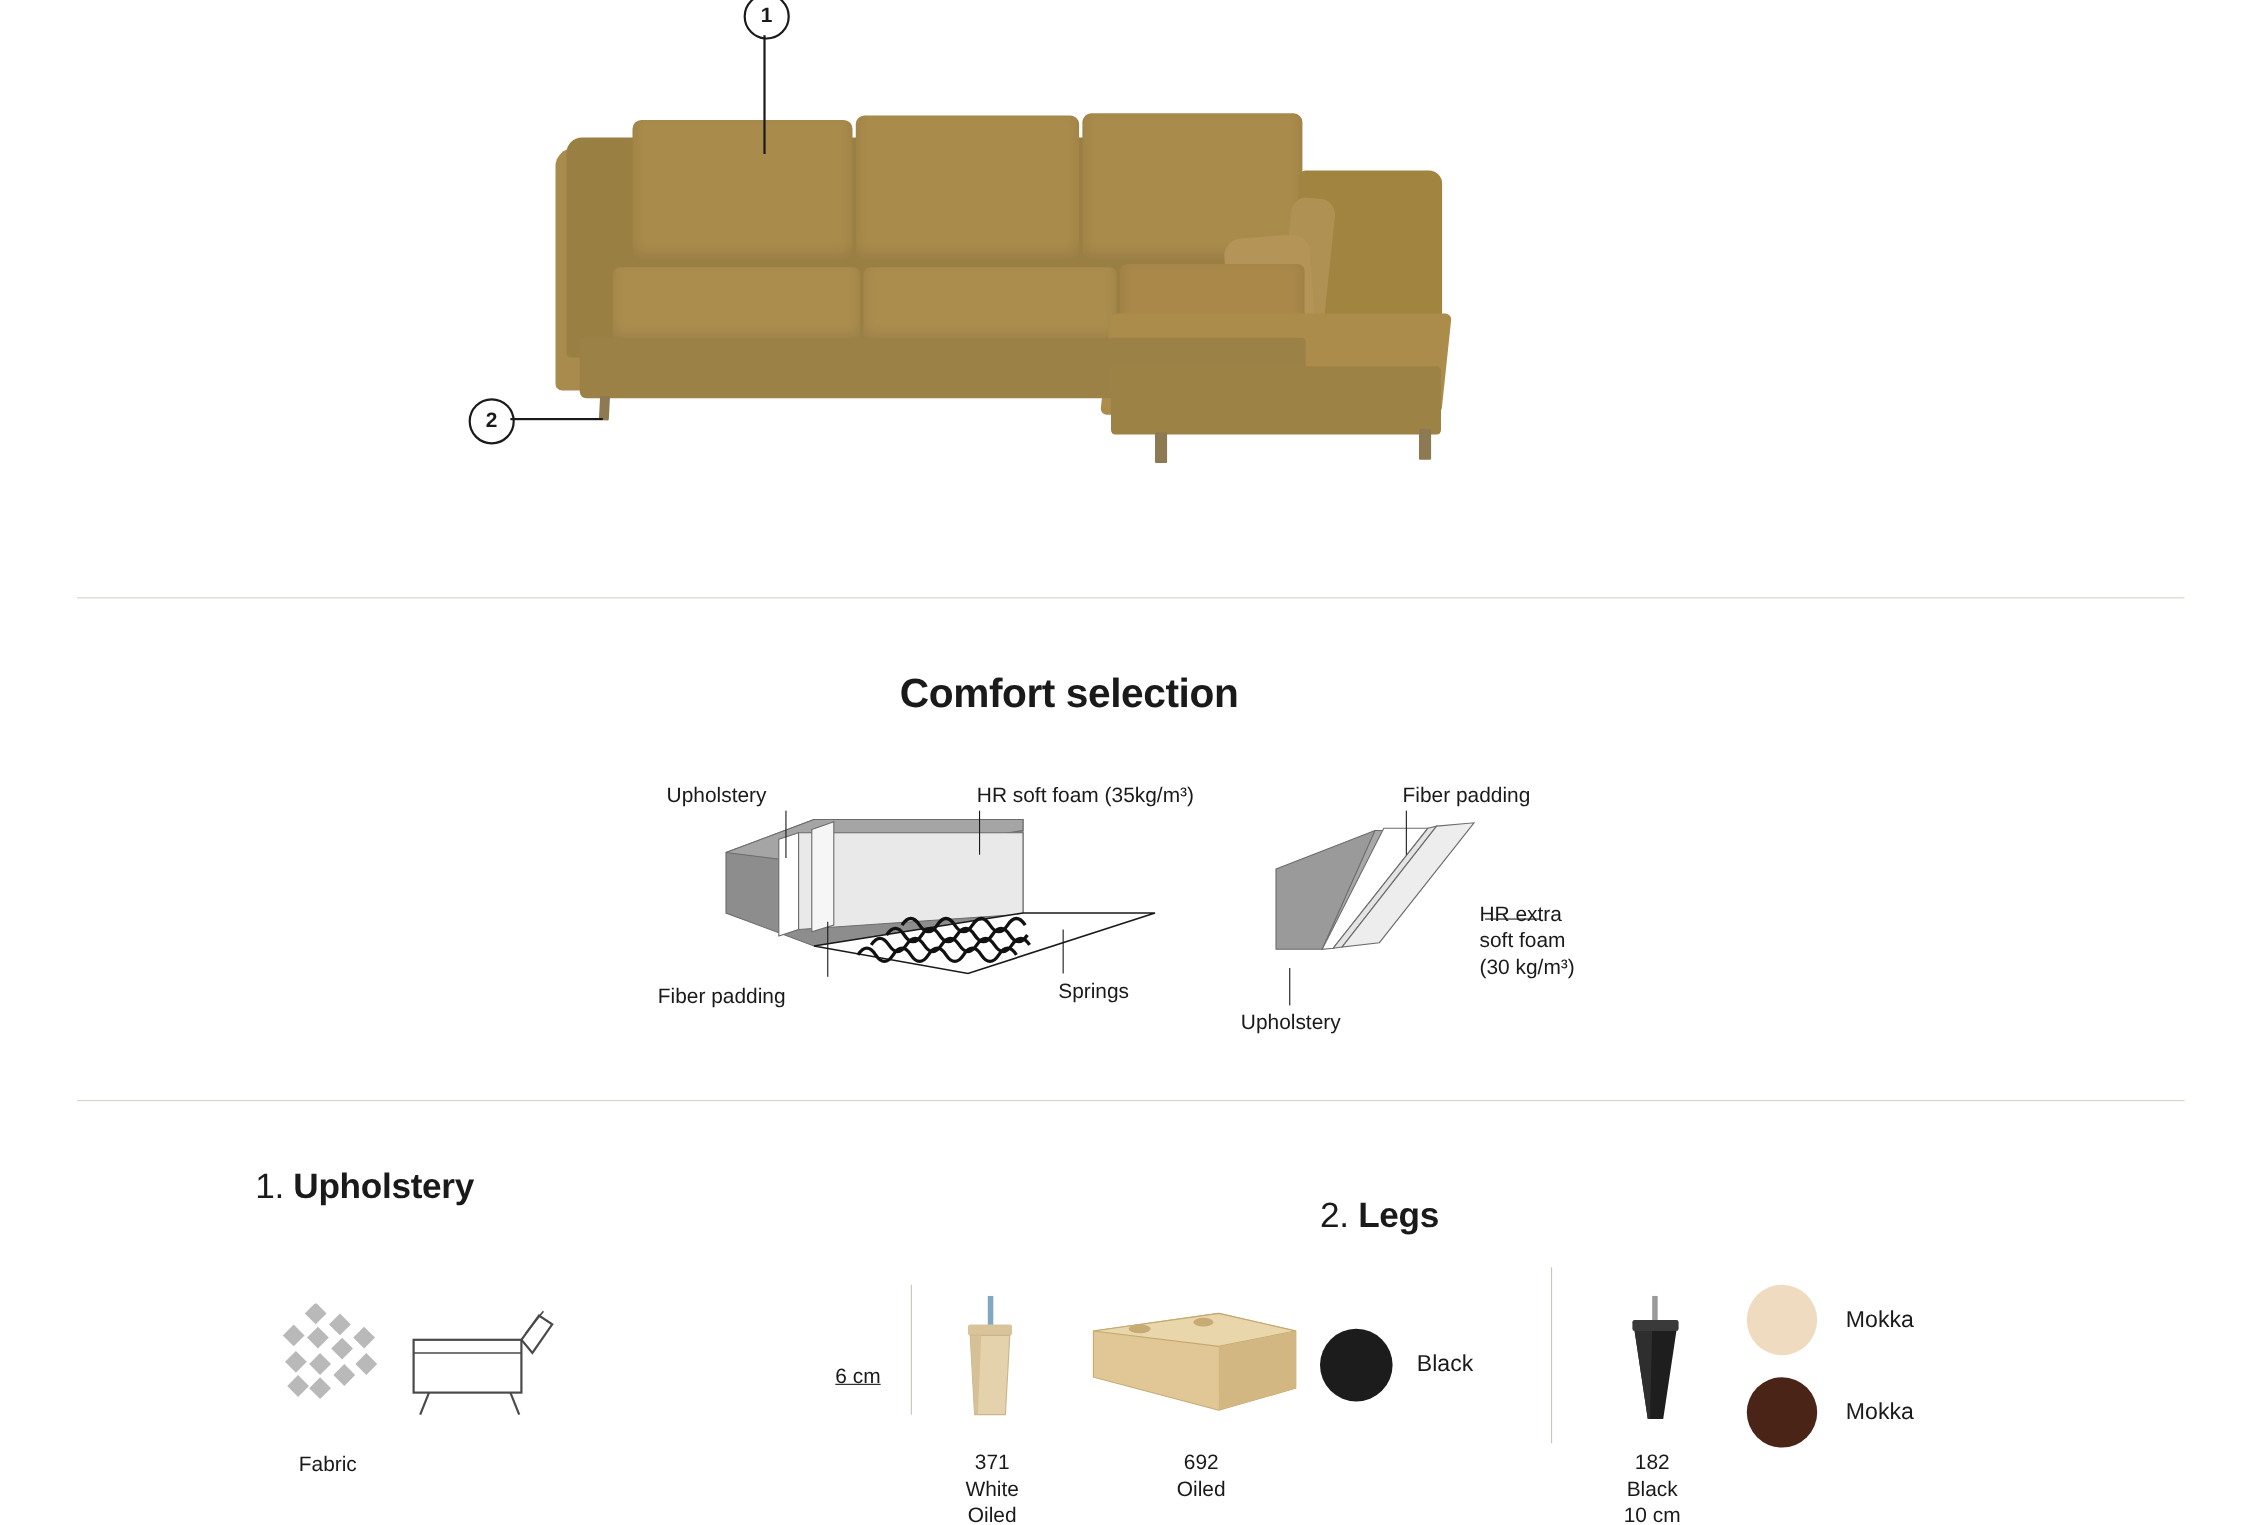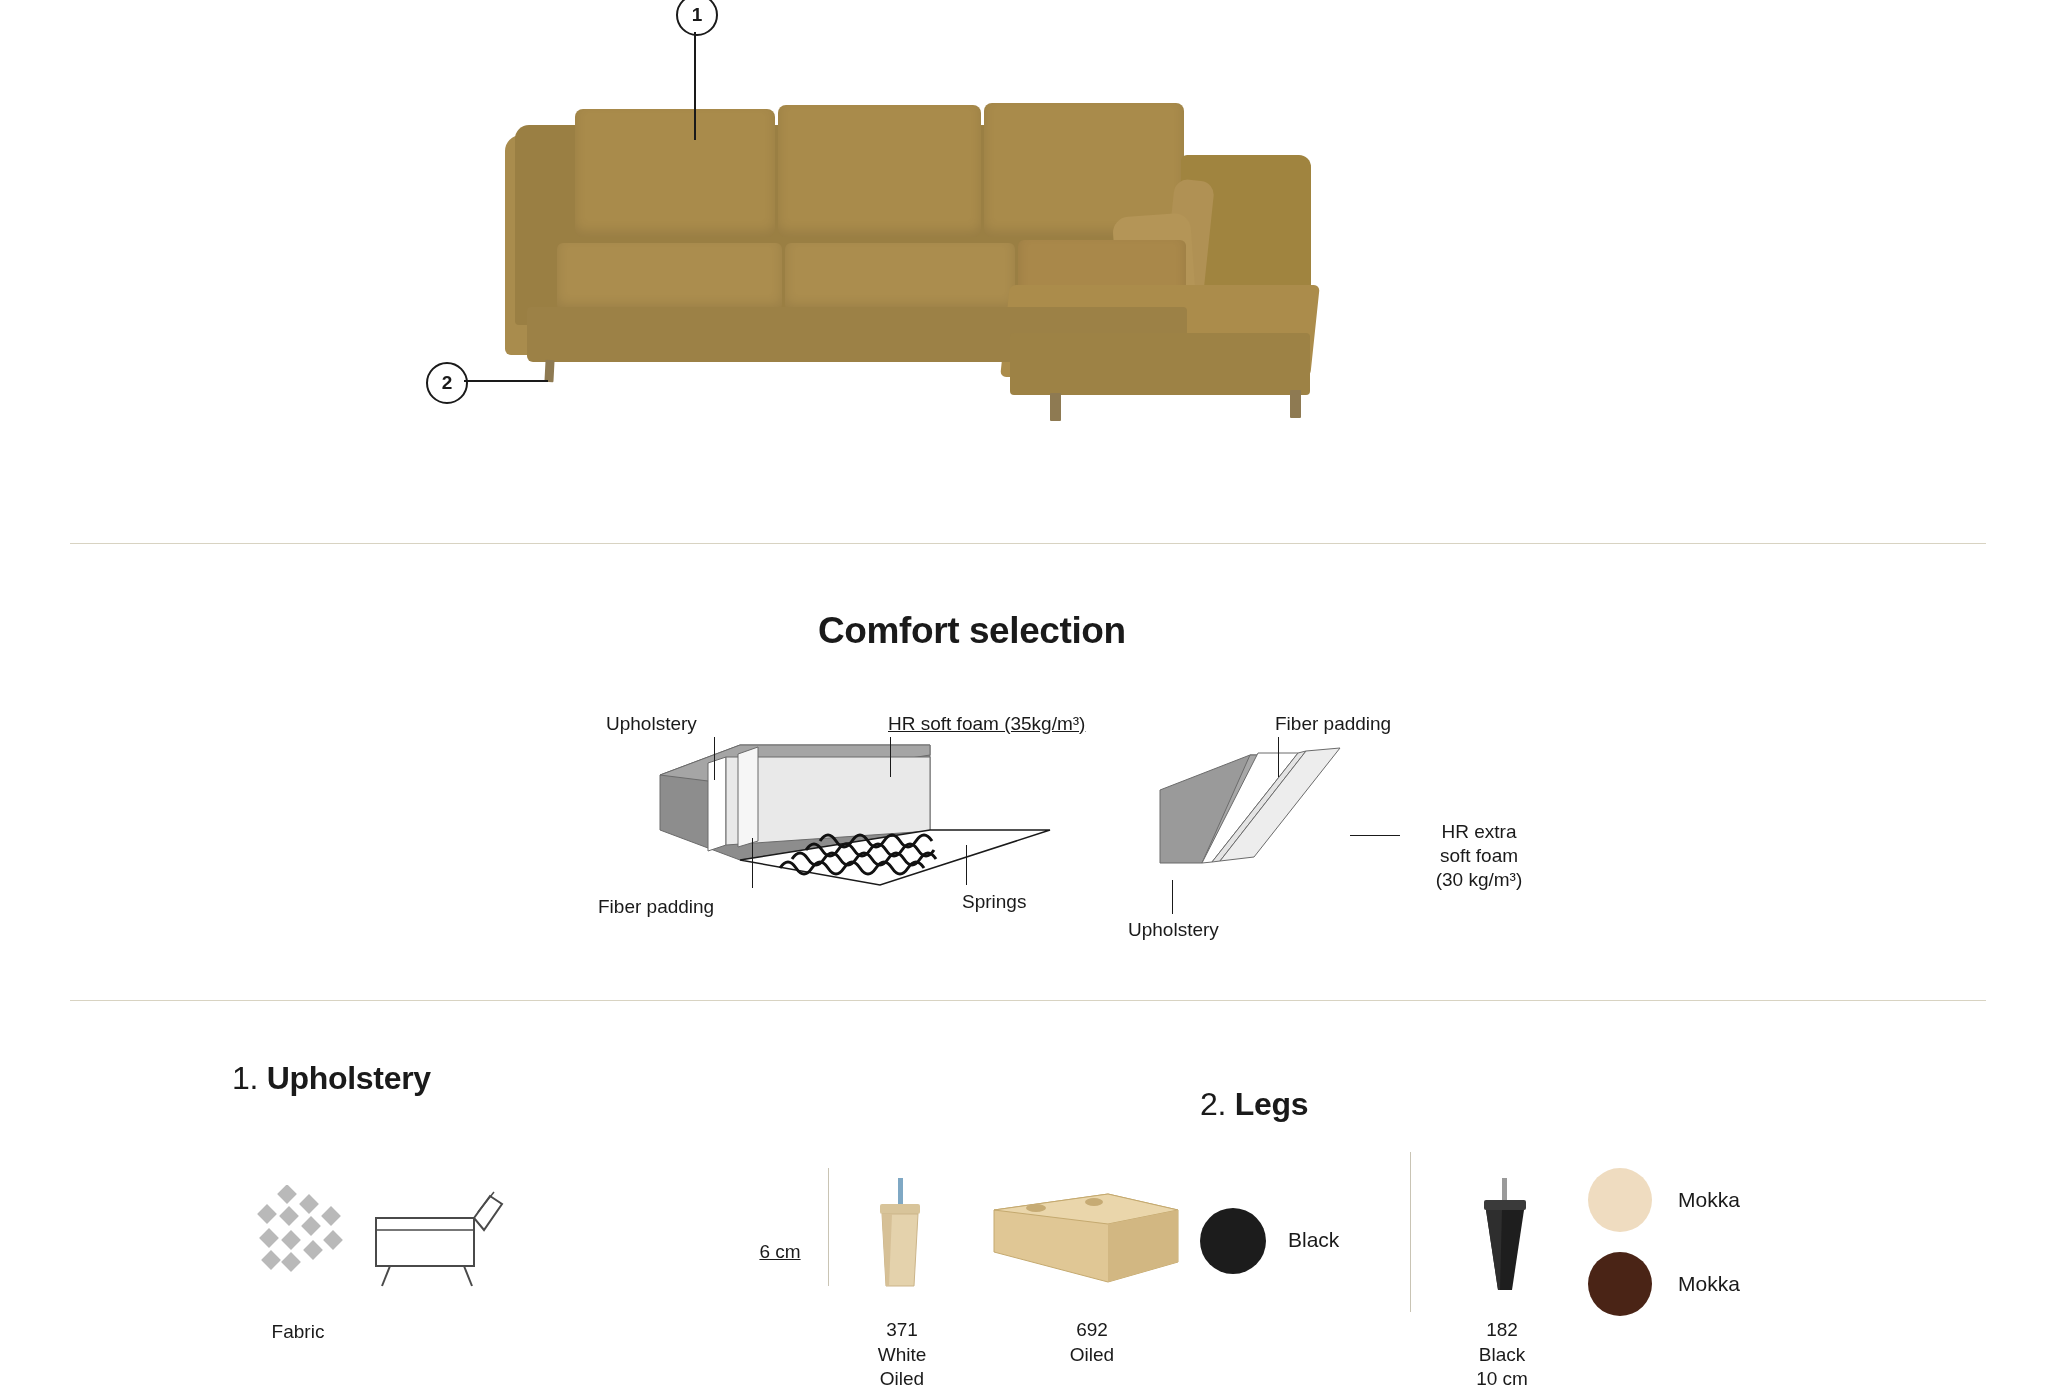--- a/index.html
+++ b/index.html
@@ -254,41 +254,41 @@
   <polygon points="110,125 300,95 420,95 250,150" fill="#ffffff" stroke="#1a1a1a" stroke-width="1.5"></polygon>
   <path d="M150,133 q8,-12 16,0 t16,0 t16,0 t16,0 t16,0 t16,0 t16,0 t16,0 t16,0" fill="none" stroke="#111" stroke-width="3"></path>
   <path d="M162,124 q8,-12 16,0 t16,0 t16,0 t16,0 t16,0 t16,0 t16,0 t16,0 t16,0" fill="none" stroke="#111" stroke-width="3"></path>
   <path d="M176,115 q8,-12 16,0 t16,0 t16,0 t16,0 t16,0 t16,0 t16,0 t16,0" fill="none" stroke="#111" stroke-width="3"></path>
   <path d="M190,106 q8,-12 16,0 t16,0 t16,0 t16,0 t16,0 t16,0 t16,0" fill="none" stroke="#111" stroke-width="3"></path>
 </svg>
 
 <div class="lbl" style="left:606px; top:712px;">Upholstery</div>
 <div class="leader" style="left:714px; top:737px; width:1px; height:43px;"></div>
 
-<div class="lbl" style="left:888px; top:712px;text-decoration:underline;">HR soft foam (35kg/m³)</div>
+<div class="lbl" style="left:888px; top:712px;">HR soft foam (35kg/m³)</div>
 <div class="leader" style="left:890px; top:737px; width:1px; height:40px;"></div>
 
 <div class="lbl" style="left:598px; top:895px;">Fiber padding</div>
 <div class="leader" style="left:752px; top:838px; width:1px; height:50px;"></div>
 
 <div class="lbl" style="left:962px; top:890px;">Springs</div>
 <div class="leader" style="left:966px; top:845px; width:1px; height:40px;"></div>
 
 <svg style="position:absolute; left:1140px; top:735px;" width="260" height="160">
   <polygon points="20,55 110,20 150,20 62,128 20,128" fill="#9a9a9a" stroke="#6b6b6b" stroke-width="1"></polygon>
   <polygon points="110,20 150,20 62,128 62,128" fill="#a8a8a8" stroke="#6b6b6b" stroke-width="1"></polygon>
   <polygon points="118,18 158,18 72,127 62,128" fill="#ffffff" stroke="#6b6b6b" stroke-width="1"></polygon>
   <polygon points="158,18 166,16 80,126 72,127" fill="#e4e4e4" stroke="#6b6b6b" stroke-width="1"></polygon>
   <polygon points="166,16 200,13 114,122 80,126" fill="#ededed" stroke="#6b6b6b" stroke-width="1"></polygon>
 </svg>
 
 <div class="lbl" style="left:1275px; top:712px;">Fiber padding</div>
 <div class="leader" style="left:1278px; top:737px; width:1px; height:40px;"></div>
 
-<div class="lbl" style="left:1404px; top:820px; width:150px;text-align:center;">
+<div class="lbl" style="left:1345px; top:820px; width:150px;">
   <div>HR extra</div>
   <div>soft foam</div>
   <div>(30 kg/m³)</div>
 </div>
 <div class="leader" style="left:1350px; top:835px; width:50px; height:1px;"></div>
 
 <div class="lbl" style="left:1128px; top:918px;">Upholstery</div>
 <div class="leader" style="left:1172px; top:880px; width:1px; height:34px;"></div>
 
 <div class="divider" style="left:70px; top:1000px; width:1916px;"></div>

